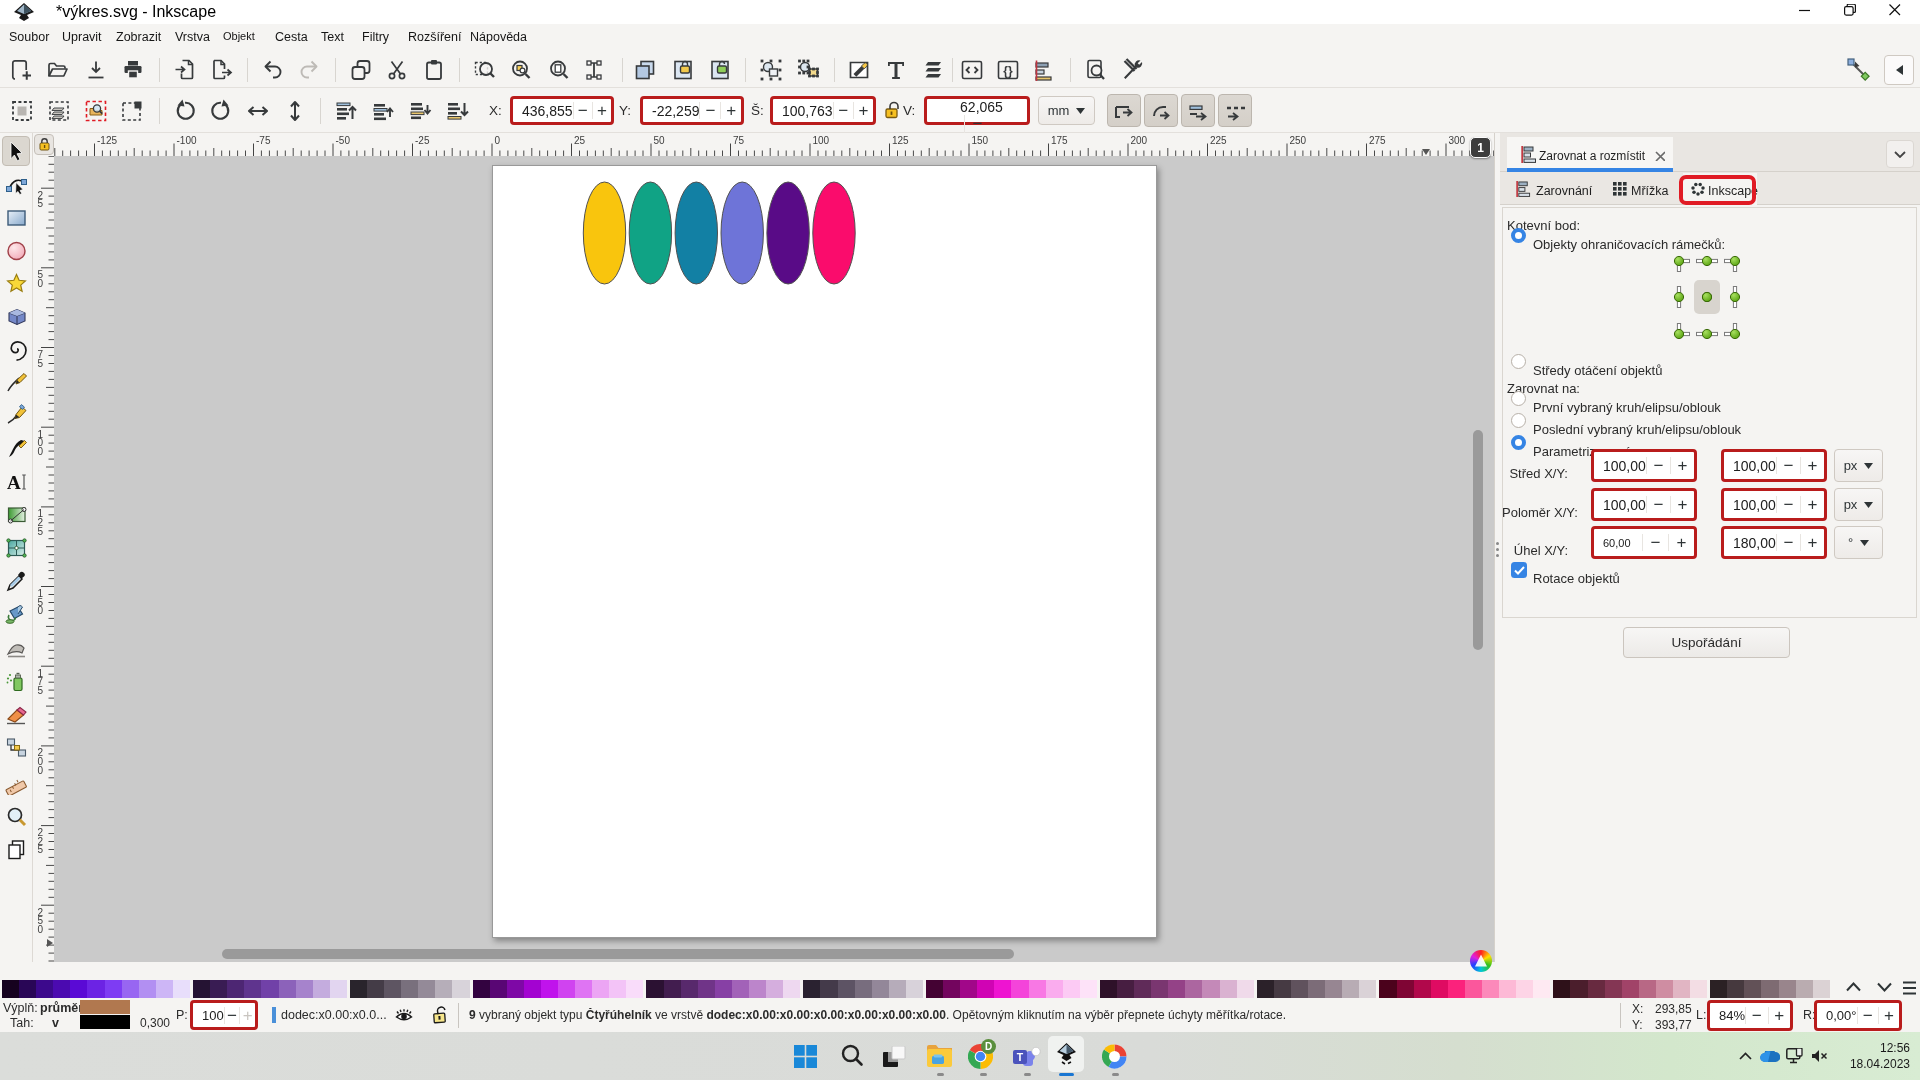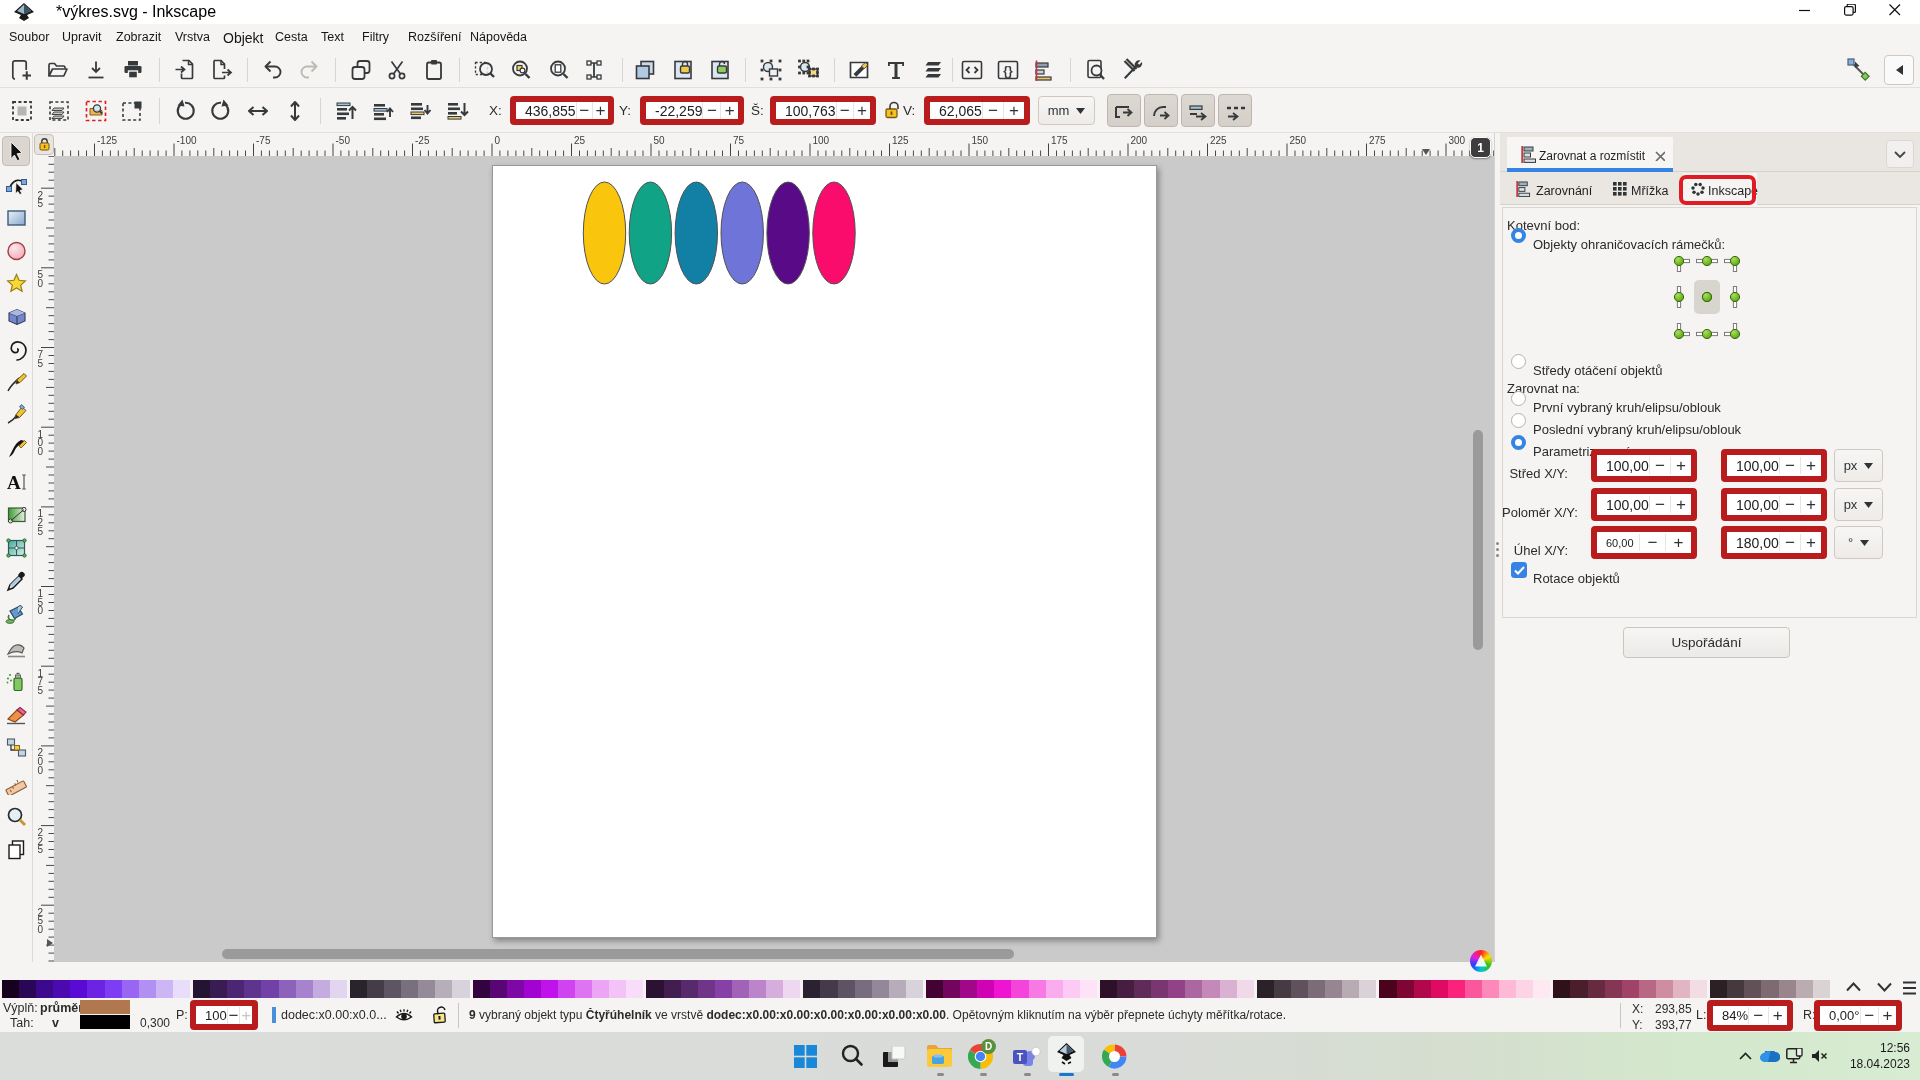--- a/index.html
+++ b/index.html
@@ -1,18 +1,18 @@
 <!DOCTYPE html>
 <html><head><meta charset="utf-8"><style>
 *{margin:0;padding:0;box-sizing:border-box;}
 html,body{width:1920px;height:1080px;overflow:hidden;}
 body{font-family:"Liberation Sans",sans-serif;background:#f4f3f1;position:relative;color:#1a1a1a;}
 .abs{position:absolute;}
 .sep-v{position:absolute;width:1px;background:#d8d5d0;}
-.spin{position:absolute;background:#fff;border:6px solid #b91c1c;border-radius:4px;display:flex;align-items:center;}
+.spin{position:absolute;background:#fff;border:3px solid #b91c1c;border-radius:4px;display:flex;align-items:center;}
 .spin .val{flex:1;padding-left:9px;font-size:14px;color:#202020;}
 .spin .bt{width:26px;text-align:center;font-size:17px;color:#2e3436;border-left:1px solid #e8e5e1;line-height:1;}
 .ddb{position:absolute;background:linear-gradient(#f7f6f5,#eeebe8);border:1px solid #cfc9c2;border-radius:4px;display:flex;align-items:center;justify-content:center;font-size:13px;color:#2e3436;gap:7px;}
 .tool{position:absolute;left:2px;width:28px;height:30px;display:flex;align-items:center;justify-content:center;}
 .cbtn{position:absolute;display:flex;align-items:center;justify-content:center;}
 .radio{position:absolute;width:15px;height:15px;border-radius:50%;background:#fff;border:1px solid #b7b0a8;}
 .radio.sel{border:4.5px solid #3584e4;}
 .lbl{position:absolute;font-size:13px;color:#2b2b2b;white-space:nowrap;margin-top:8px;}
 </style></head><body>
 <div class="abs" style="left:0;top:0;width:1920px;height:24px;background:#ffffff;">
@@ -31,21 +31,21 @@
     </svg>
 <svg class="abs" style="left:1889px;top:4px" width="12" height="12">
       <path d="M0.5 0.5 L11 11 M11 0.5 L0.5 11" stroke="#111" stroke-width="1.2"></path>
     </svg>
 </div>
 <div class="abs" style="left:0;top:24px;width:1920px;height:28px;background:#f5f4f2;">
     <div class="abs" style="left:9px;top:5.5px;font-size:12.5px;color:#161616;">Soubor</div>
     <div class="abs" style="left:62px;top:5.5px;font-size:12.5px;color:#161616;">Upravit</div>
     <div class="abs" style="left:116px;top:5.5px;font-size:12.5px;color:#161616;">Zobrazit</div>
     <div class="abs" style="left:175px;top:5.5px;font-size:12.5px;color:#161616;">Vrstva</div>
-    <div class="abs" style="left:223px;top:5.5px;font-size:14px;color:#161616;">Objekt</div>
+    <div class="abs" style="left:223px;top:5.5px;font-size:11px;color:#161616;">Objekt</div>
     <div class="abs" style="left:275px;top:5.5px;font-size:12.5px;color:#161616;">Cesta</div>
     <div class="abs" style="left:321px;top:5.5px;font-size:12.5px;color:#161616;">Text</div>
     <div class="abs" style="left:362px;top:5.5px;font-size:12.5px;color:#161616;">Filtry</div>
     <div class="abs" style="left:408px;top:5.5px;font-size:12.5px;color:#161616;">Rozšíření</div>
     <div class="abs" style="left:470px;top:5.5px;font-size:12.5px;color:#161616;">Nápověda</div>
   </div>
 <div class="abs" style="left:0;top:52px;width:1920px;height:36px;background:#f5f4f2;border-bottom:1px solid #e3e0dc;"></div>
 <div class="sep-v" style="left:159px;top:58px;height:24px;"></div>
 <div class="sep-v" style="left:247px;top:58px;height:24px;"></div>
 <div class="sep-v" style="left:335px;top:58px;height:24px;"></div>
@@ -379,21 +379,21 @@
 <div class="spin" style="left:640px;top:96px;width:104px;height:29px;">
     <div class="val" style="font-size:14px">-22,259</div>
     <div class="bt">−</div>
     <div class="bt" style="color:#2e3436">+</div>
   </div>
 <div class="spin" style="left:770px;top:96px;width:106px;height:29px;">
     <div class="val" style="font-size:14px">100,763</div>
     <div class="bt">−</div>
     <div class="bt" style="color:#2e3436">+</div>
   </div>
-<div class="spin" style="left:924px;top:96px;width:106px;height:29px;">
+<div class="spin" style="left:924px;top:96px;width:106px;height:29px;flex-direction:column;">
     <div class="val" style="font-size:14px">62,065</div>
     <div class="bt">−</div>
     <div class="bt" style="color:#2e3436">+</div>
   </div>
 <svg class="abs" style="left:884px;top:100px" width="17" height="20" viewBox="0 0 17 20">
     <rect x="2" y="9" width="11" height="8.5" rx="1.5" fill="#f6c021" stroke="#7a5a10" stroke-width="1.3"></rect>
     <path d="M6 9 V6.5 a4 4 0 0 1 8 0 V9" fill="none" stroke="#3a3a3a" stroke-width="1.6"></path>
     <rect x="6.6" y="11.5" width="1.8" height="3.4" fill="#6b4e0a"></rect>
   </svg>
 <div class="ddb" style="left:1038px;top:96px;width:57px;height:29px;">mm<svg width="9" height="6">

